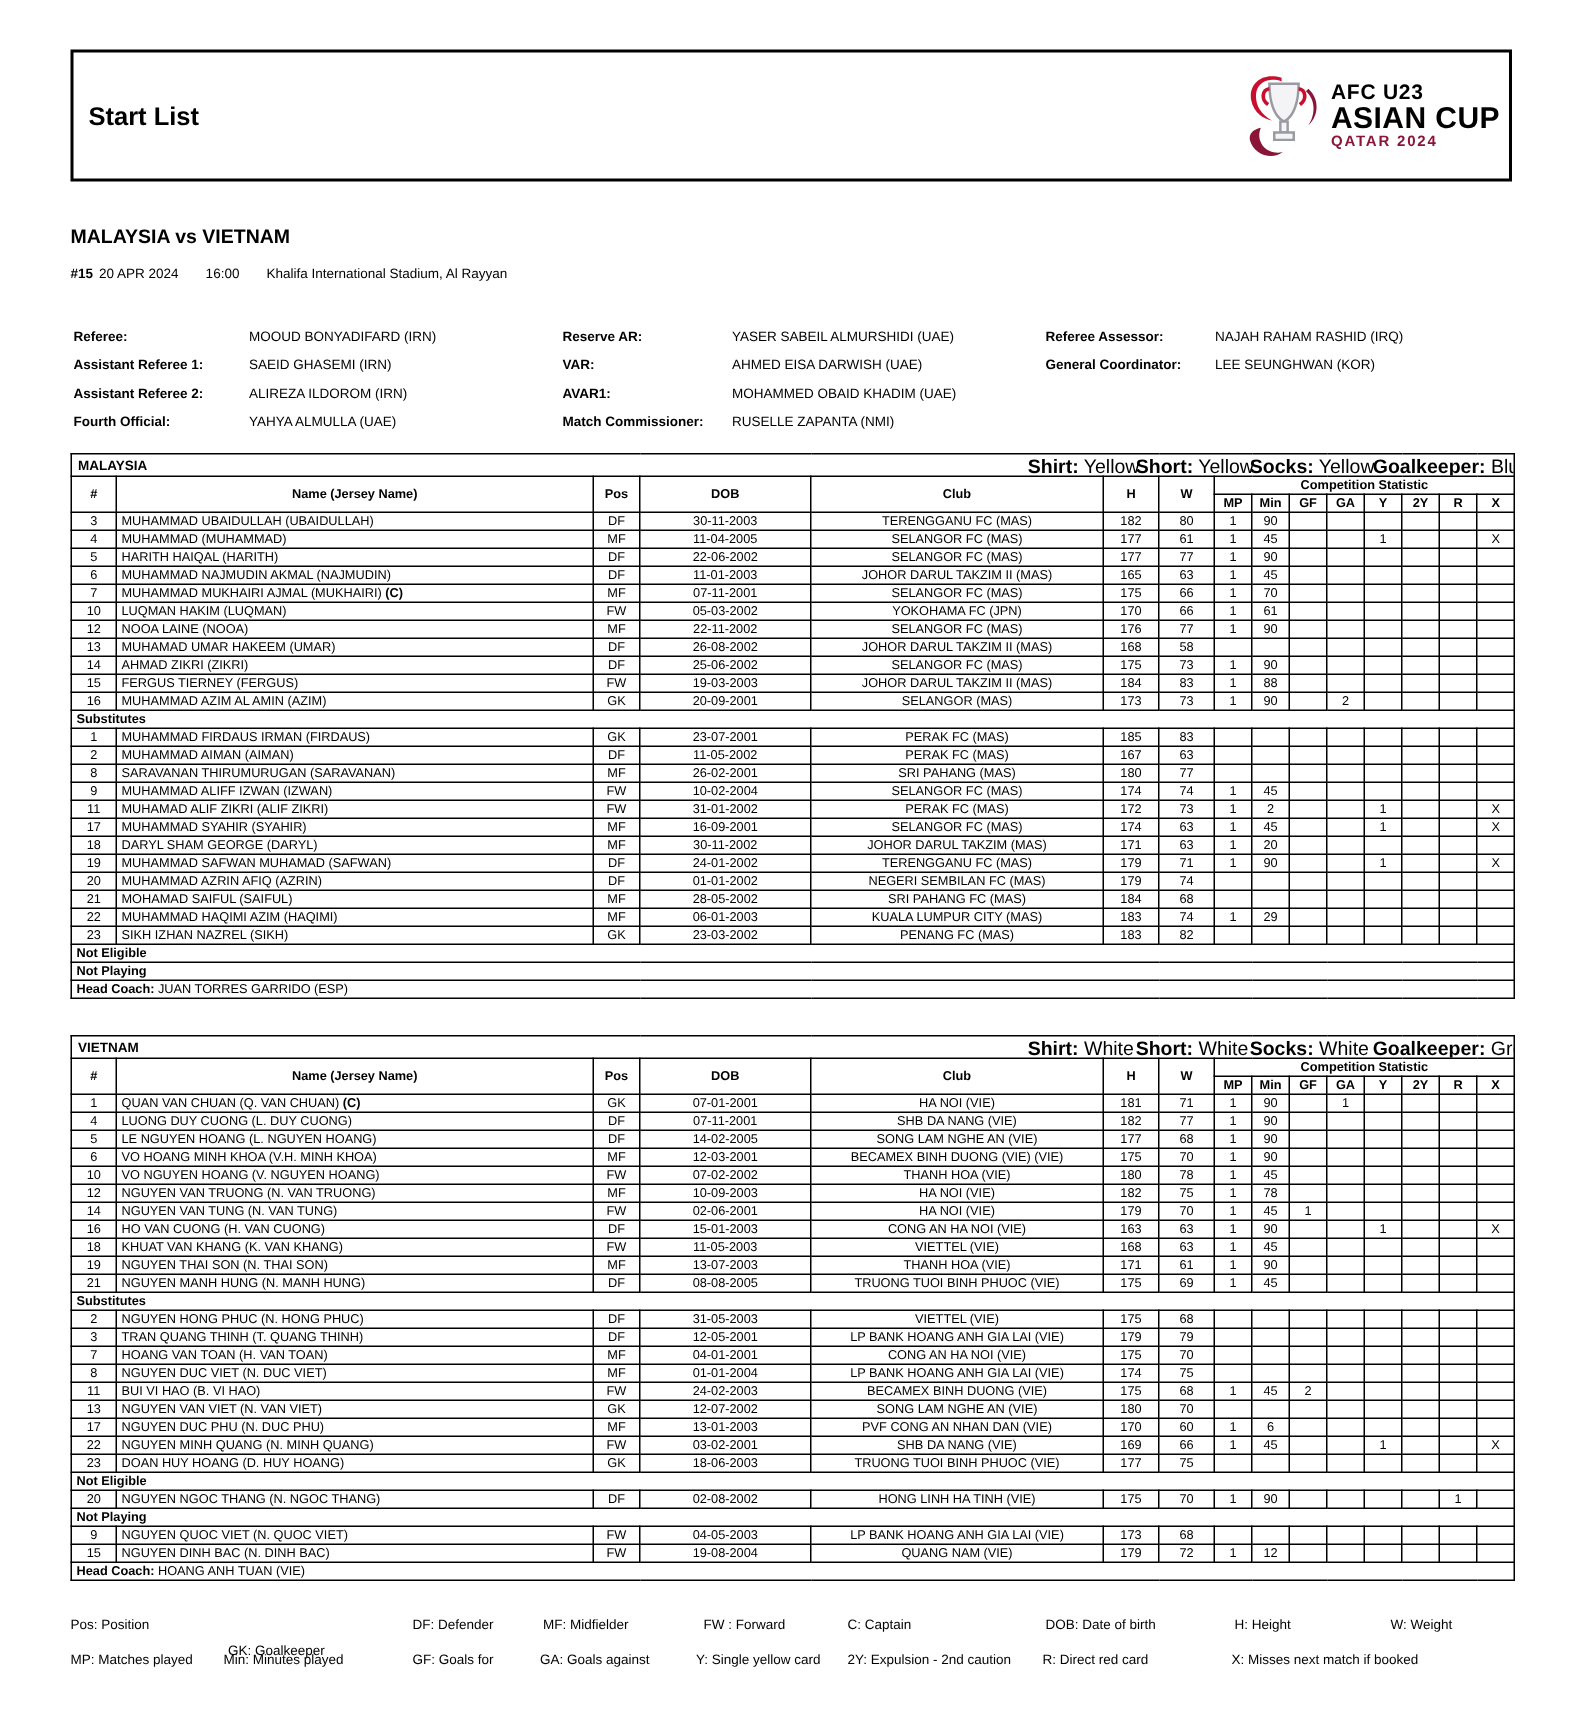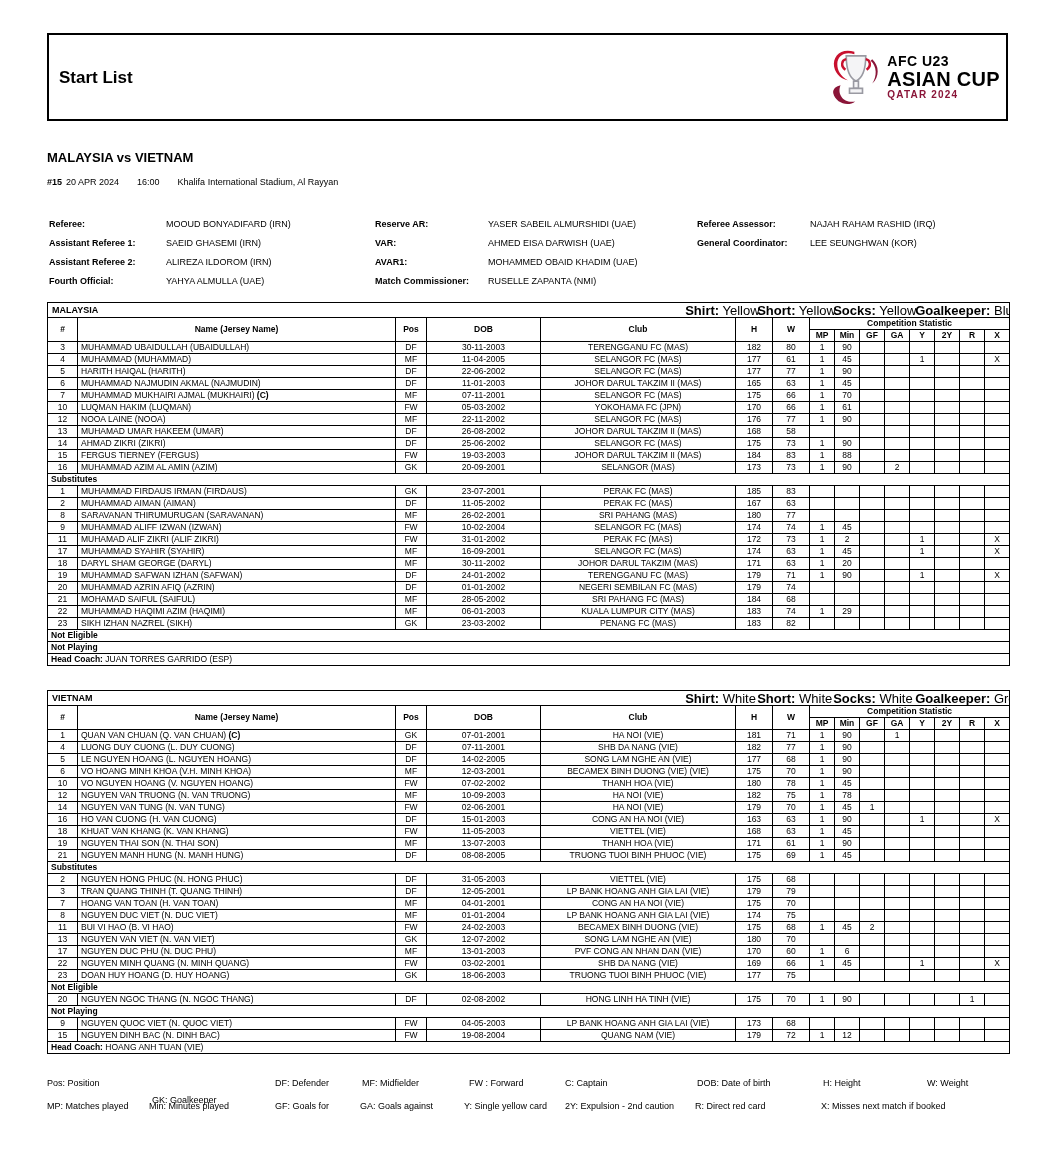--- a/index.html
+++ b/index.html
@@ -463,21 +463,21 @@
             <td>20</td>
             <td></td>
             <td></td>
             <td></td>
             <td></td>
             <td></td>
             <td></td>
           </tr>
           <tr>
             <td>19</td>
-            <td class="name-cell">MUHAMMAD SAFWAN IZHAN (SAFWAN)</td>
+            <td class="name-cell">MUHAMMAD SAFWAN MUHAMAD (SAFWAN)</td>
             <td>DF</td>
             <td>24-01-2002</td>
             <td>TERENGGANU FC (MAS)</td>
             <td>179</td>
             <td>71</td>
             <td>1</td>
             <td>90</td>
             <td></td>
             <td></td>
             <td>1</td>

